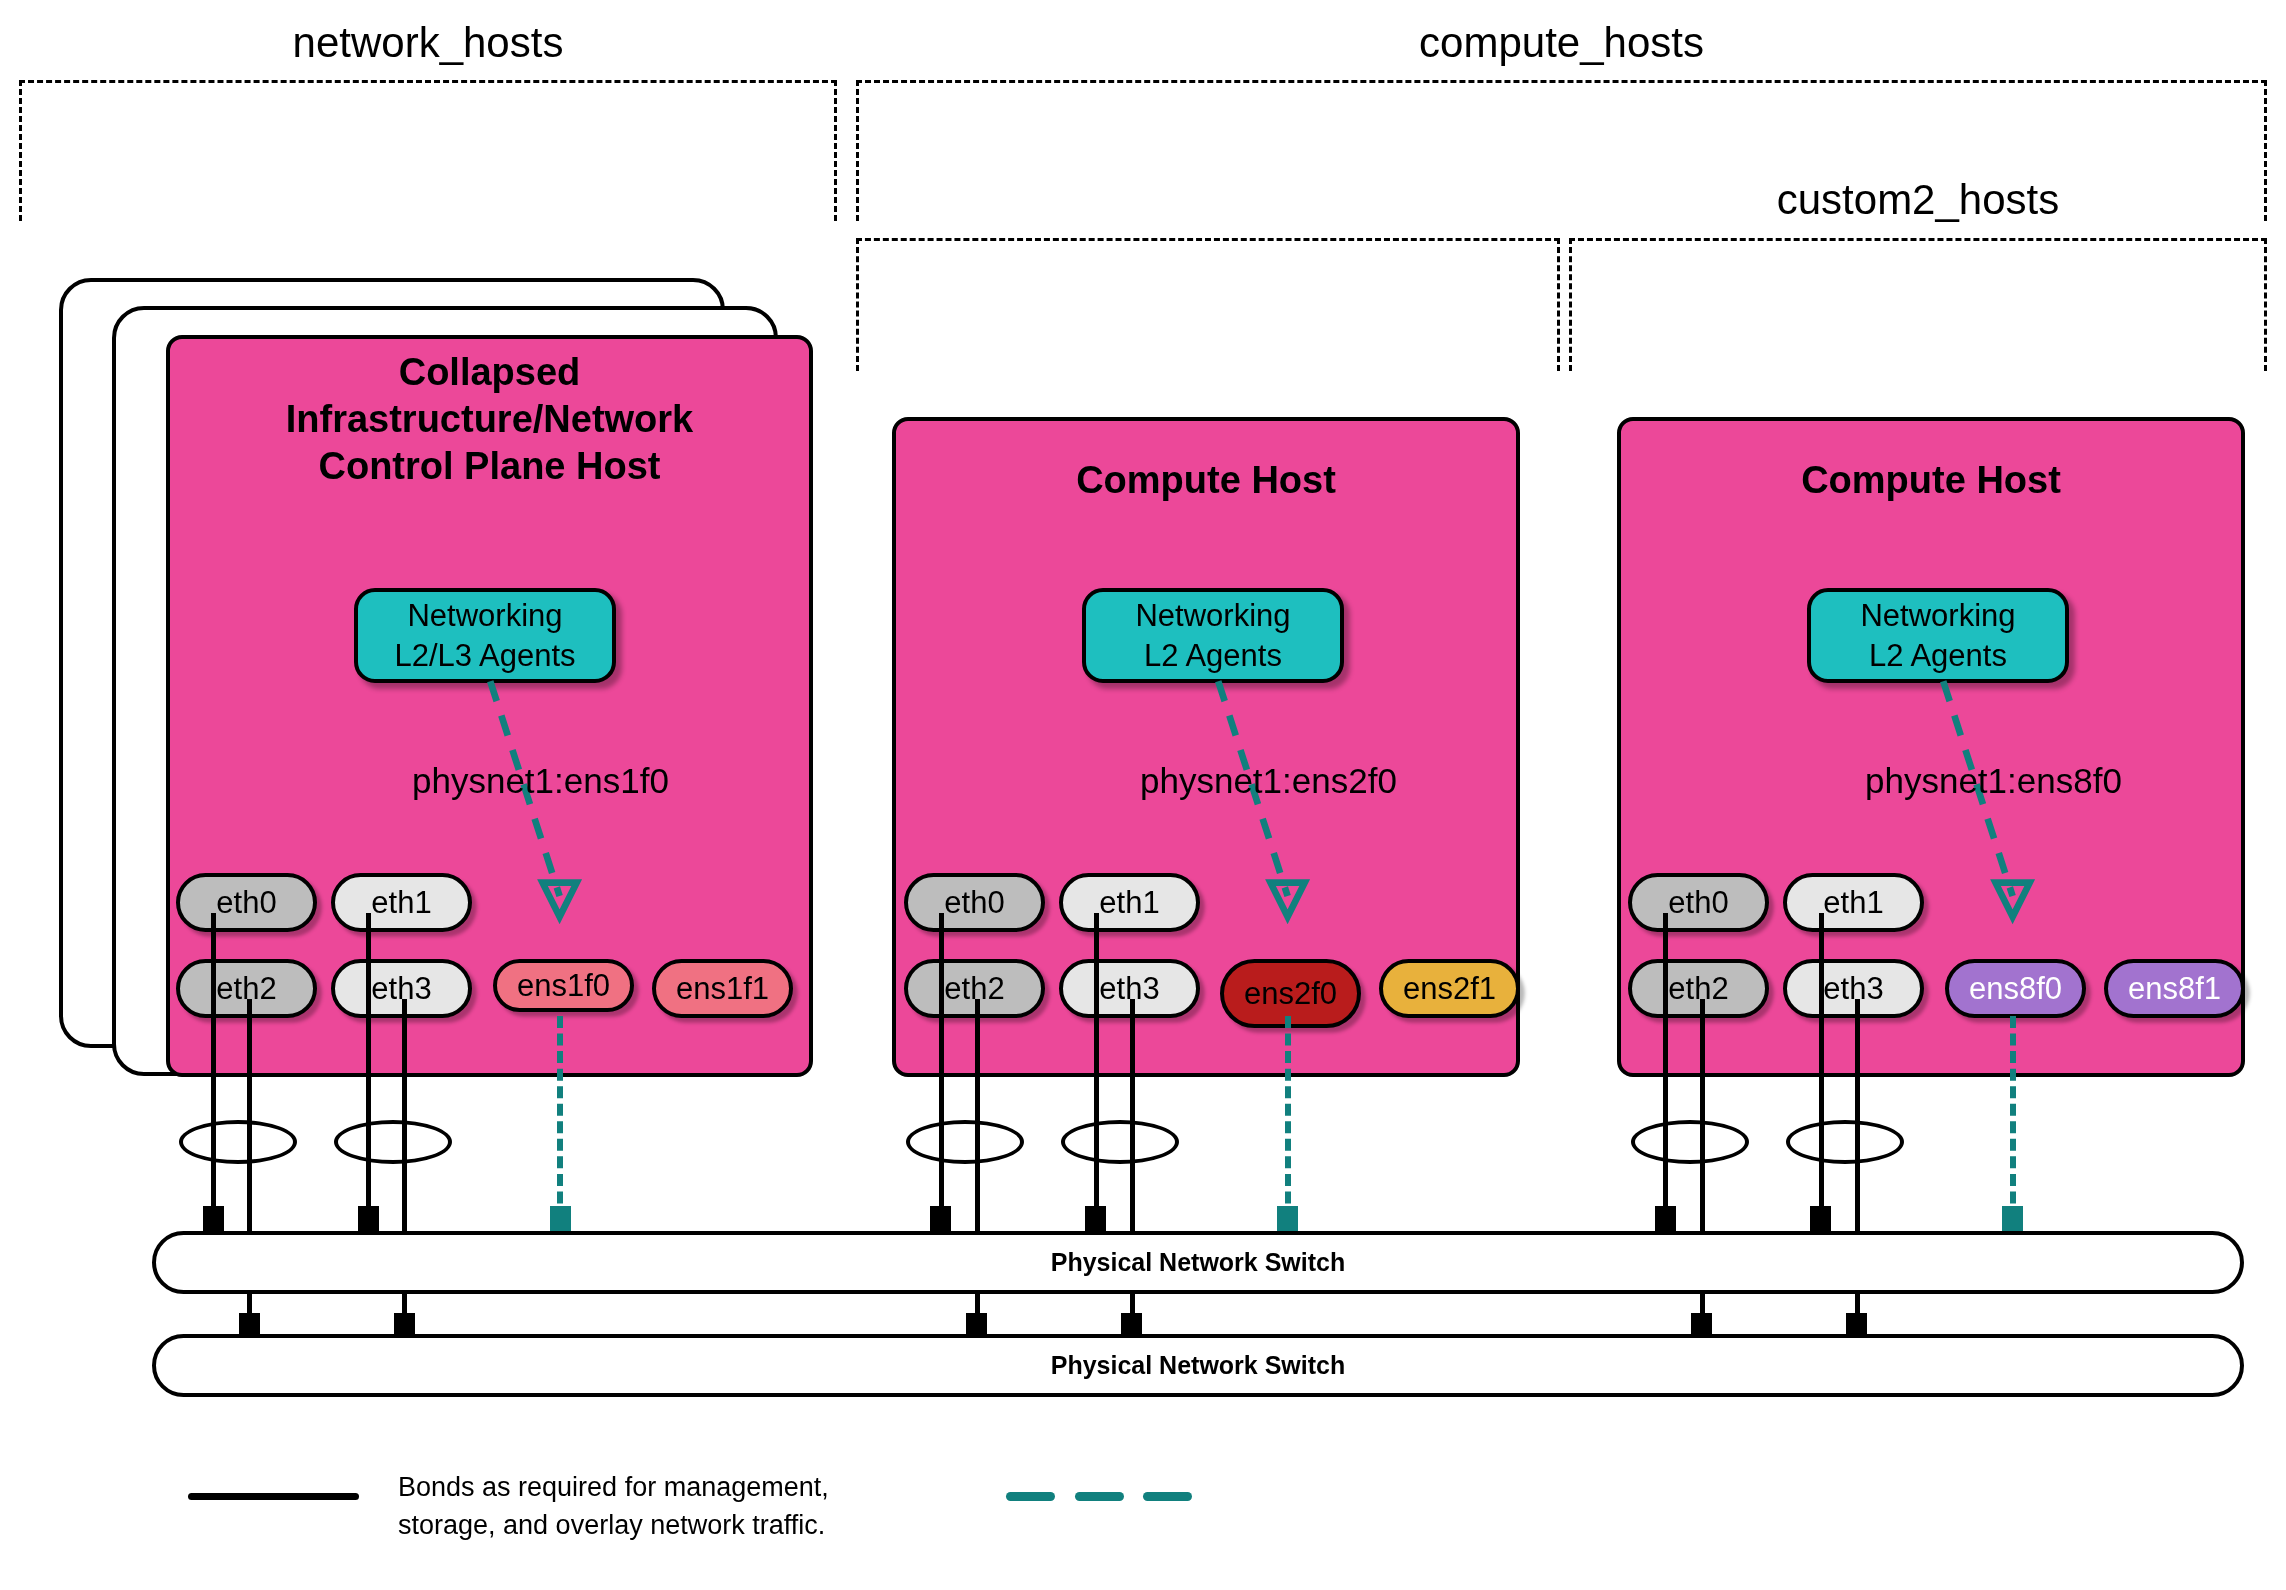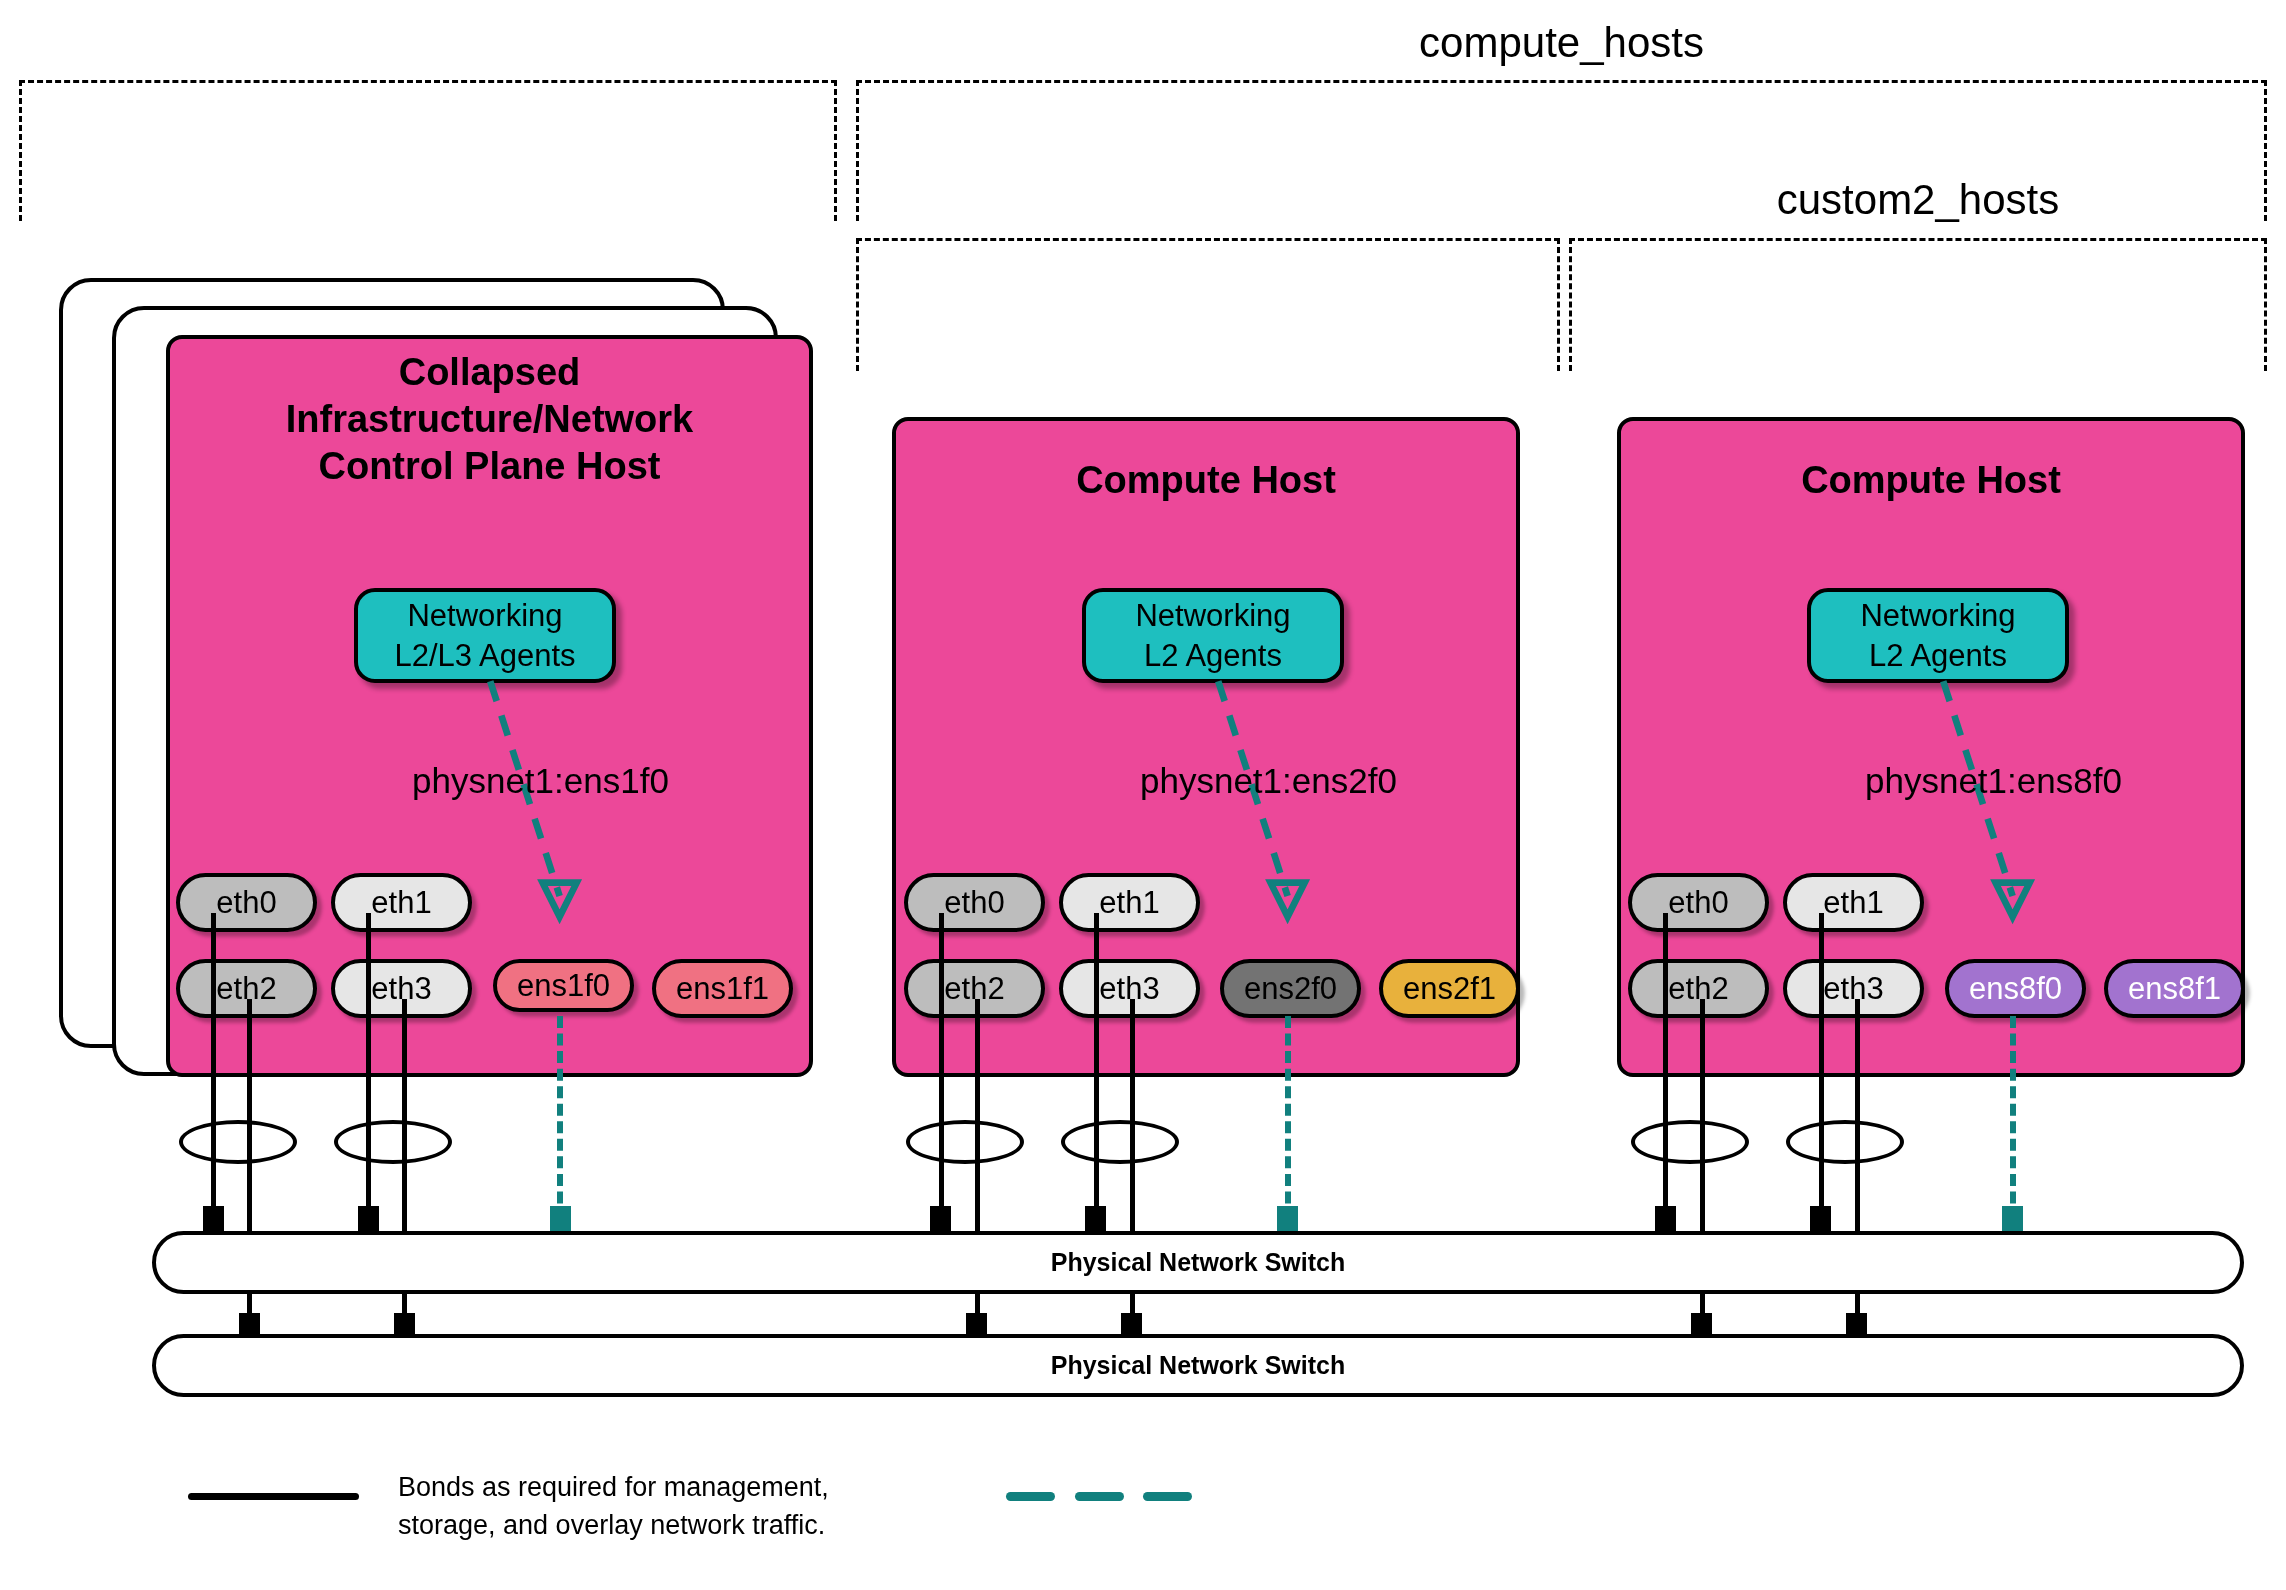--- a/index.html
+++ b/index.html
@@ -167,20 +167,21 @@
     line-height: 1.42;
     color: #000000;
     white-space: pre-line;
   }
 </style>
 </head>
 <body>
 
 <div id="root">
 
+  <div class="group-label" style="left:19px; top:19px; width:818px;">network_hosts</div>
   <div class="group-box no-bottom" style="left:19px; top:80px; width:818px; height:141px;"></div>
 
   <div class="group-label" style="left:856px; top:19px; width:1411px;">compute_hosts</div>
   <div class="group-box no-bottom" style="left:856px; top:80px; width:1411px; height:141px;"></div>
 
   <div class="group-box no-bottom" style="left:856px; top:238px; width:704px; height:133px;"></div>
 
   <div class="group-label" style="left:1569px; top:176px; width:698px;">custom2_hosts</div>
   <div class="group-box no-bottom" style="left:1569px; top:238px; width:698px; height:133px;"></div>
 
@@ -223,21 +224,21 @@
     <polygon points="88,248 70,212 106,212" fill="none" stroke="#11807e" stroke-width="7"></polygon>
   </svg>
 
   <div class="physnet-label" style="left:1140px; top:761px;">physnet1:ens2f0</div>
 
   <div class="nic" style="left:904px; top:873px; width:141px; height:59px; background:#bdbdbd;">eth0</div>
   <div class="nic" style="left:1059px; top:873px; width:141px; height:59px; background:#e6e6e6;">eth1</div>
 
   <div class="nic" style="left:904px; top:959px; width:141px; height:59px; background:#bdbdbd;">eth2</div>
   <div class="nic" style="left:1059px; top:959px; width:141px; height:59px; background:#e6e6e6;">eth3</div>
-  <div class="nic" style="left:1220px; top:959px; width:141px; height:59px; background:#737373;">ens2f0</div>
+  <div class="nic" style="left:1220px; top:959px; width:141px; height:69px; background:#b91c1c;">ens2f0</div>
   <div class="nic" style="left:1379px; top:959px; width:141px; height:59px; background:#e8b13c;">ens2f1</div>
 
   <div class="host-card" style="left:1617px; top:417px; width:628px; height:660px;">
     <div class="host-title" style="top:36px;">Compute Host</div>
   </div>
 
   <div class="agent-pill" style="left:1807px; top:588px; width:262px; height:95px;">Networking
 L2 Agents</div>
 
   <svg class="abs" style="left:1929px; top:681px; width:171px; height:276px; overflow:visible;" viewBox="0 0 180 290" width="171" height="276">

